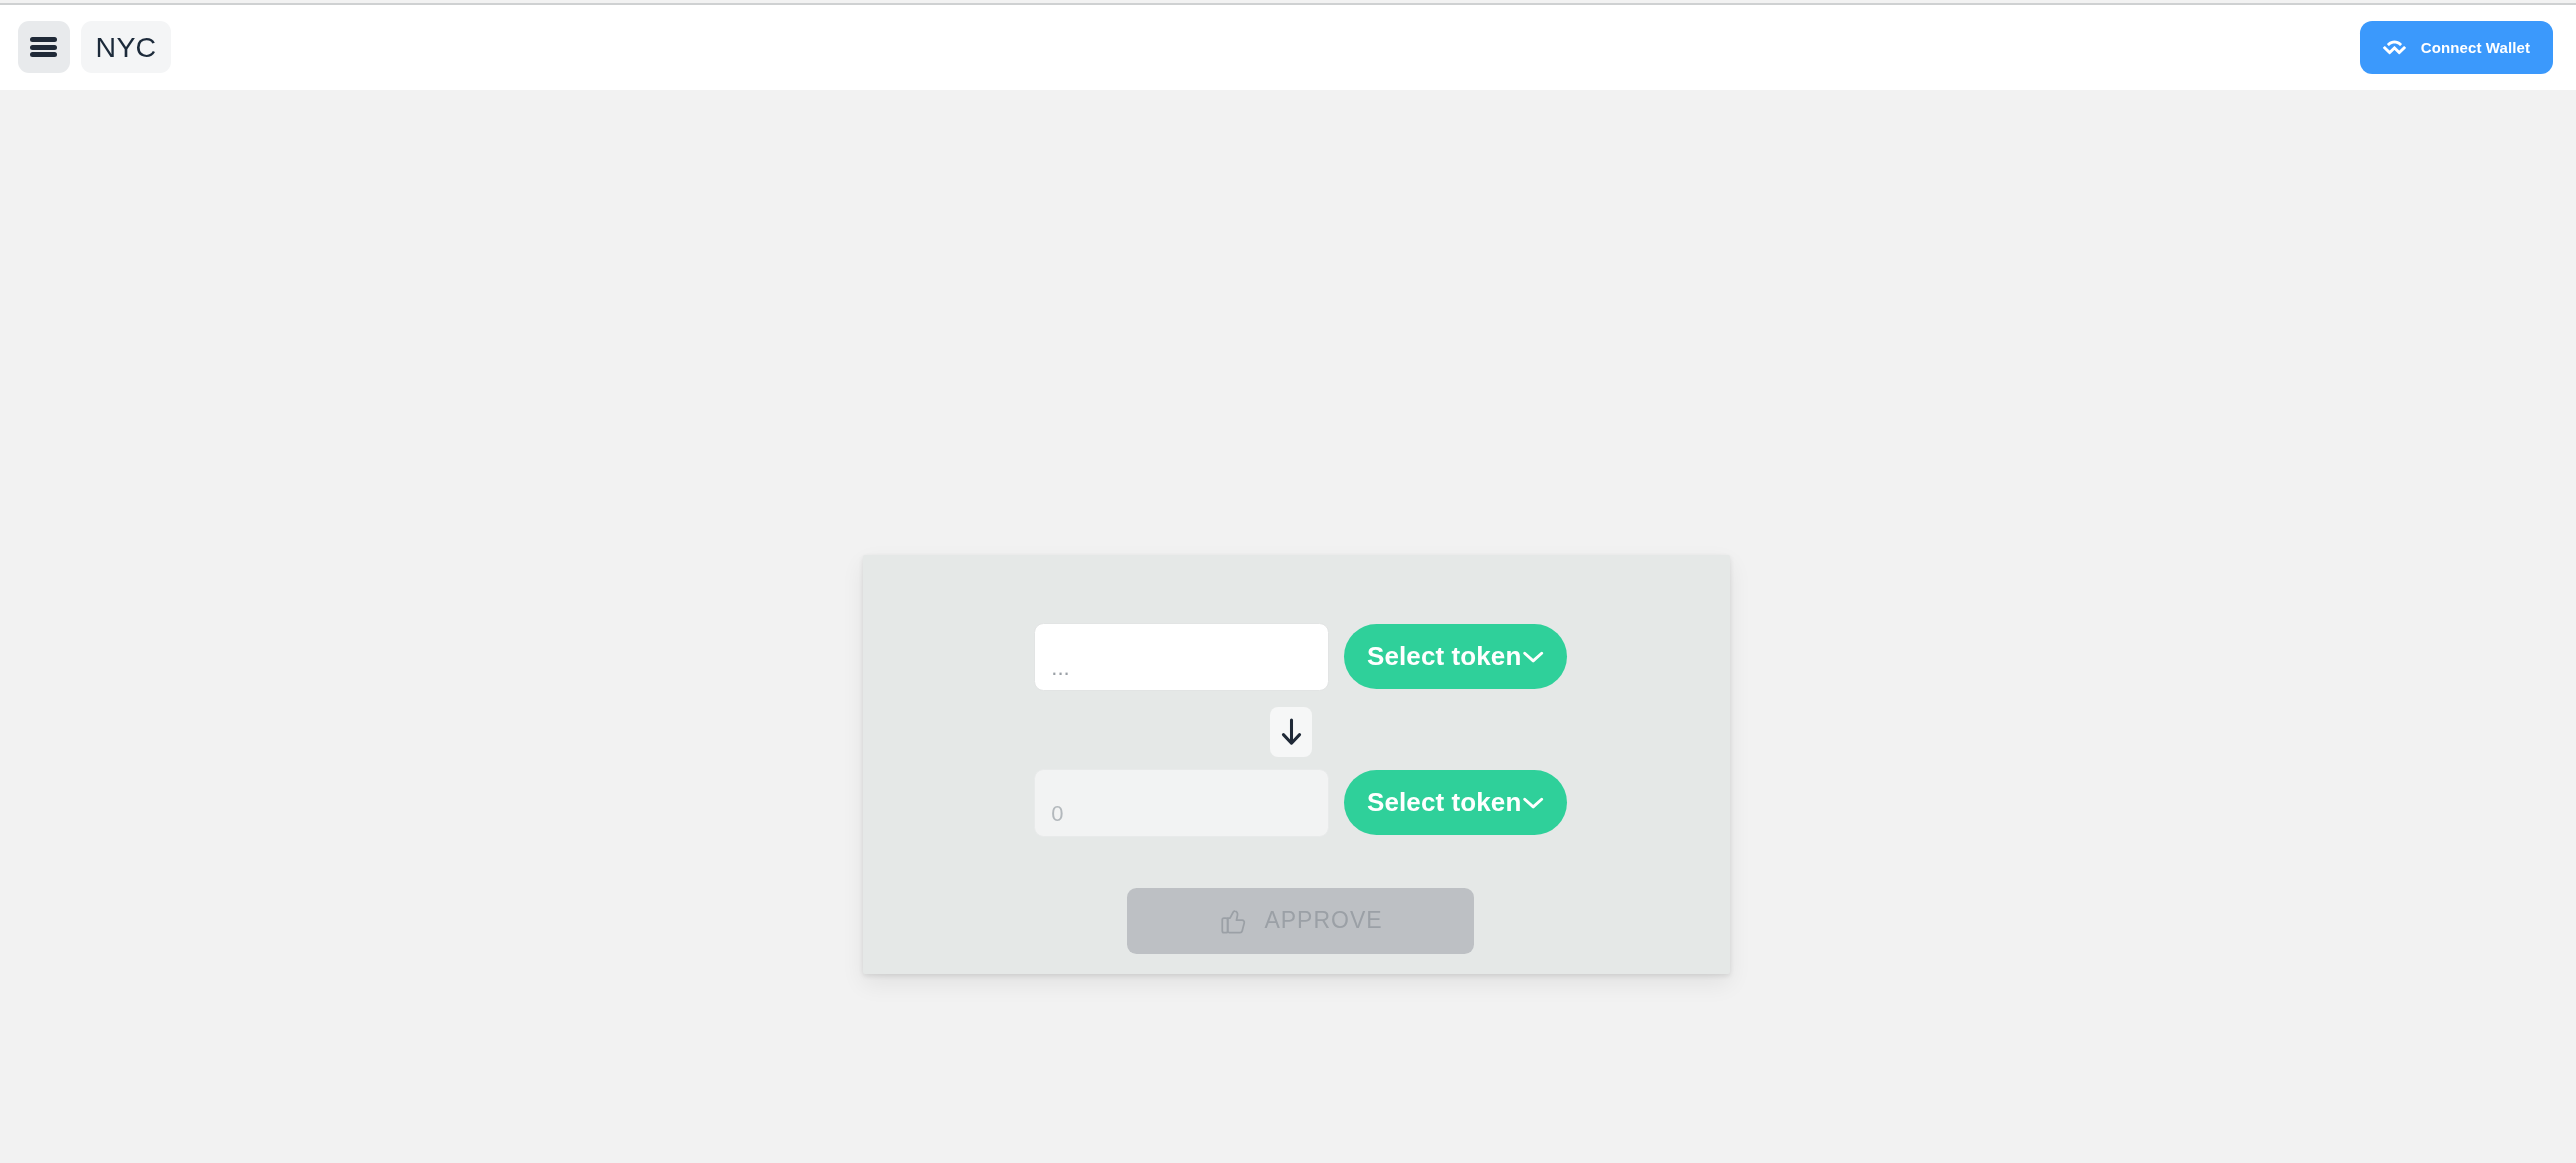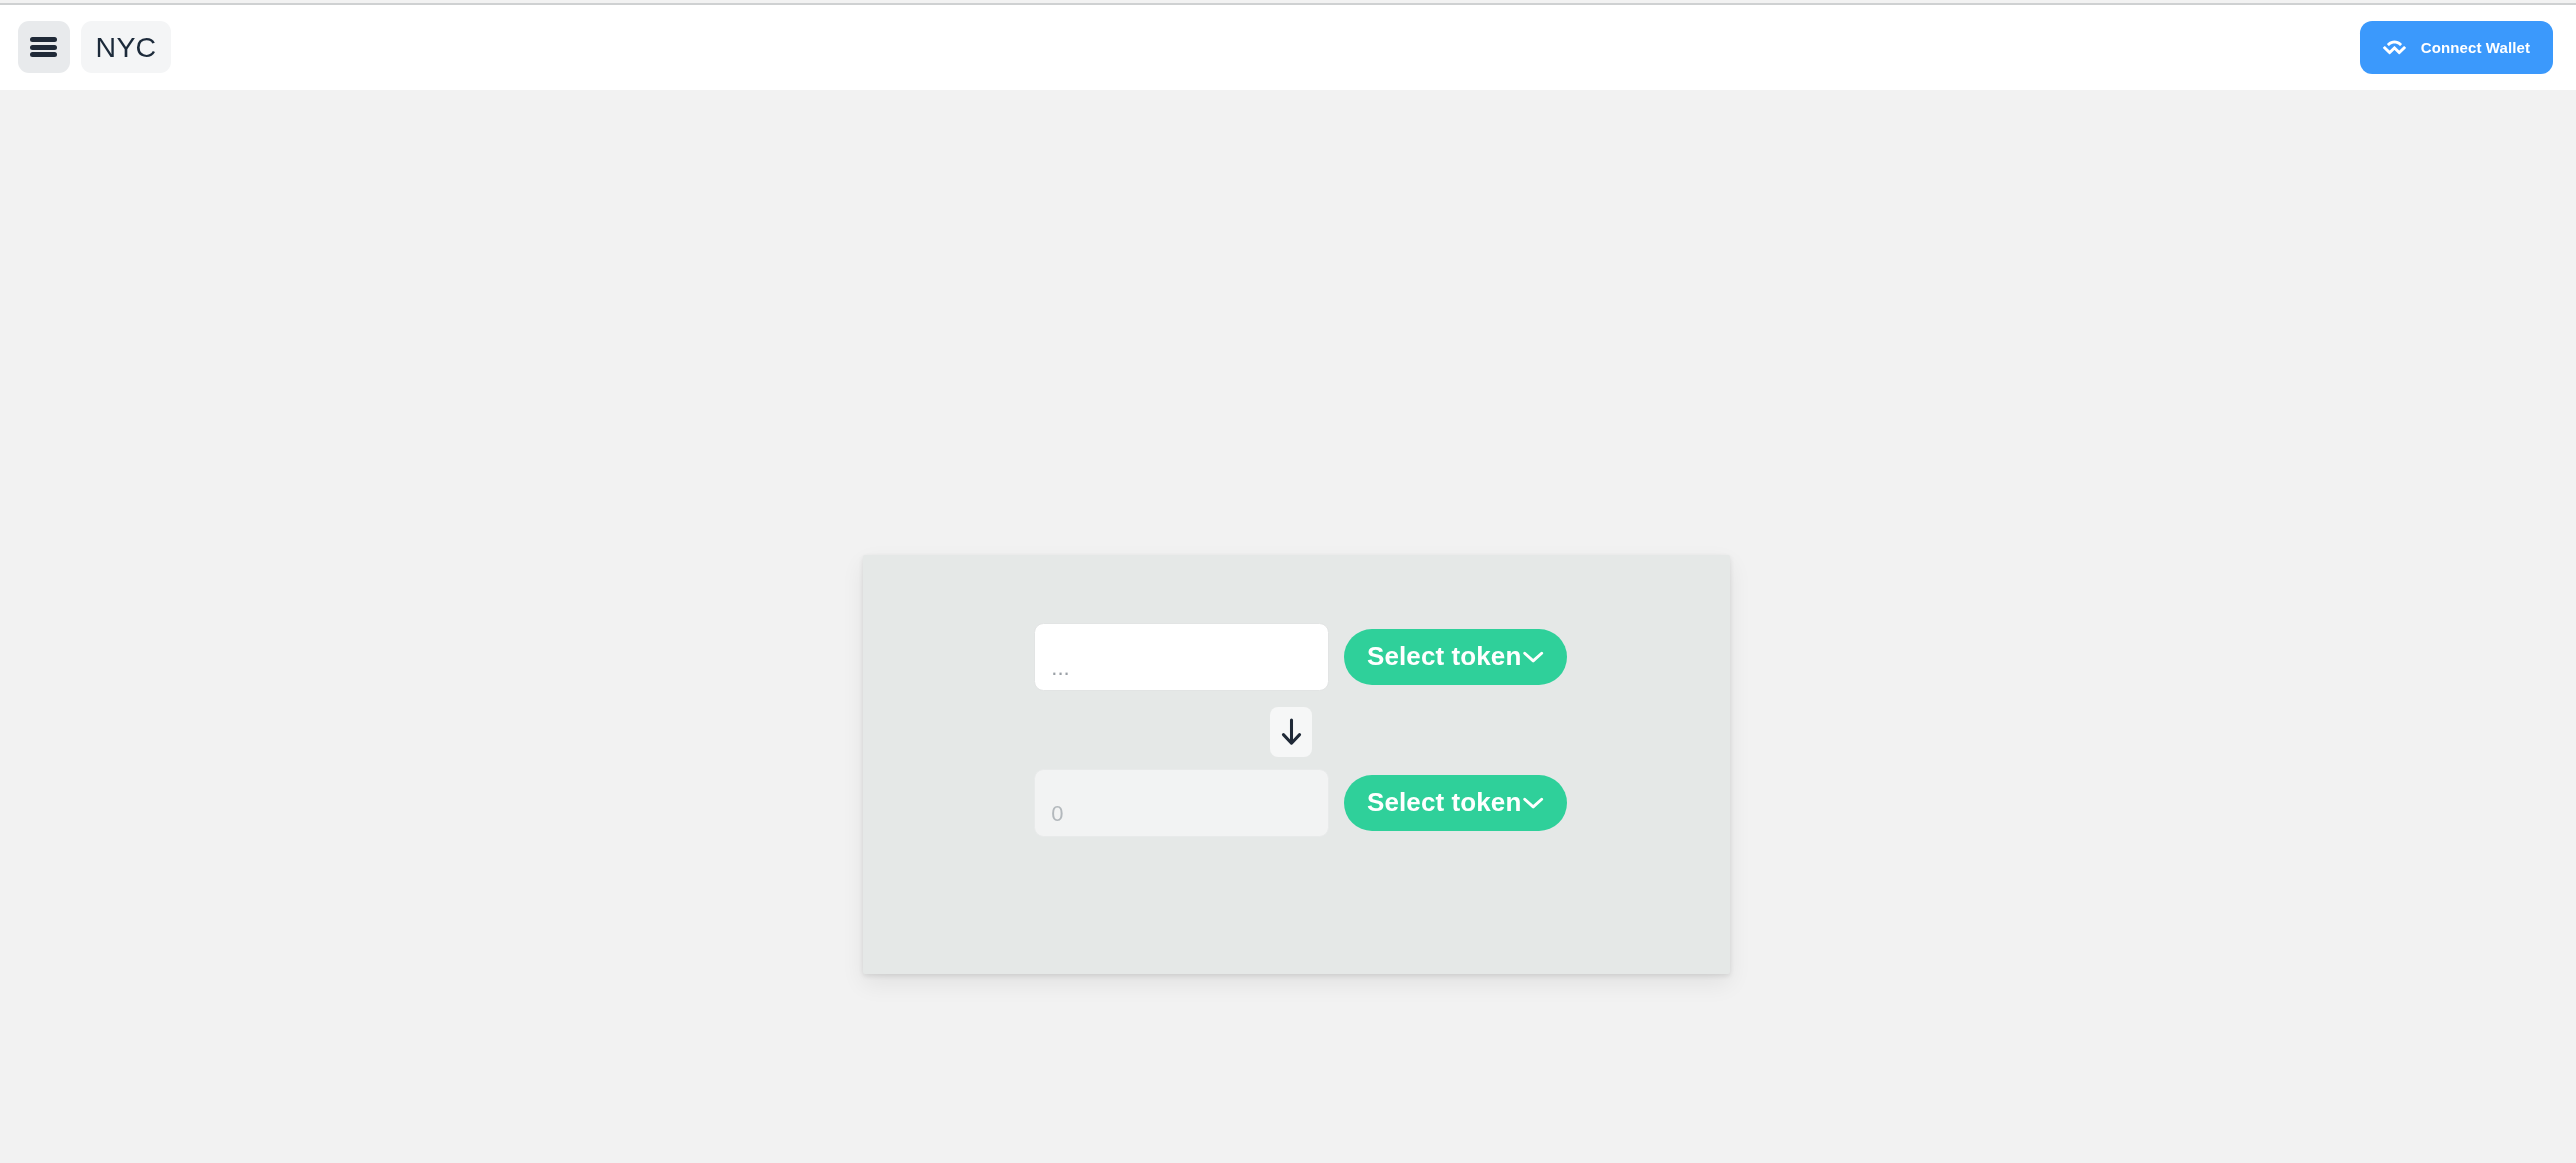--- a/index.html
+++ b/index.html
@@ -172,21 +172,21 @@
   }
   .amount-input::placeholder { color: #9aa0a6; }
   .amount-input.is-disabled {
     background: #f2f3f3;
     border-color: #e8eaea;
     color: #a9aeb2;
   }
   .amount-input.is-disabled::placeholder { color: #b3b8bc; }
 
   .token-btn {
-    height: 56px;
+    height: 65px;
     min-width: 219px;
     border: 0;
     border-radius: 33px;
     background: #2fd09a;
     color: #ffffff;
     font-size: 26px;
     font-weight: 700;
     font-family: "Liberation Sans", "DejaVu Sans", sans-serif;
     display: flex;
     align-items: center;
@@ -312,19 +312,26 @@
       <div class="swap-row row-out">
         <input class="amount-input is-disabled" type="text" value="" disabled="" placeholder="0" style="">
         <button class="token-btn">
           <span>Select token</span>
           <svg class="chevron-down" viewBox="0 0 24 14" aria-hidden="true">
             <path d="M2 2.5 L12 11.5 L22 2.5" fill="none" stroke="#ffffff" stroke-width="3.4" stroke-linecap="round" stroke-linejoin="round"></path>
           </svg>
         </button>
       </div>
 
+      <button class="approve-btn" disabled="">
+        <svg class="thumb-icon" viewBox="0 0 24 24" aria-hidden="true">
+          <path d="M7.5 10.2 L7.5 20.2 C7.5 20.9 8.0 21.4 8.7 21.4 L17.0 21.4 C17.8 21.4 18.5 20.9 18.7 20.1 L20.3 13.9 C20.6 12.8 19.8 11.8 18.7 11.8 L14.3 11.8 L15.1 7.8 C15.4 6.4 14.5 5.0 13.1 4.8 C12.5 4.7 11.9 5.0 11.7 5.6 L9.3 10.2 Z" fill="none" stroke="#9ba0a6" stroke-width="1.35" stroke-linejoin="round" stroke-linecap="round"></path>
+          <rect x="3.3" y="10.2" width="4.2" height="11.2" rx="1.3" fill="none" stroke="#9ba0a6" stroke-width="1.35"></rect>
+        </svg>
+        <span>APPROVE</span>
+      </button>
 
     </section>
 
   </main>
 
 </div>
 
 
 </body></html>

